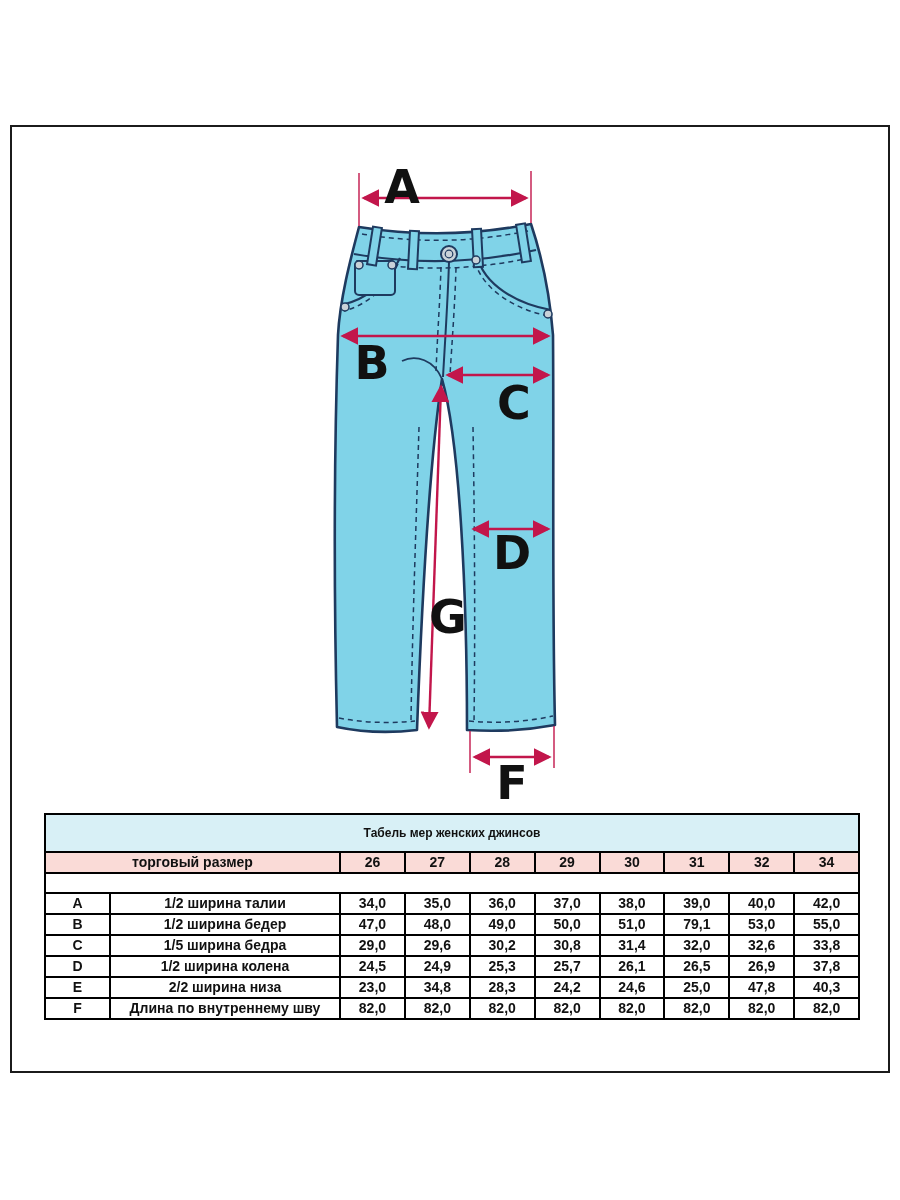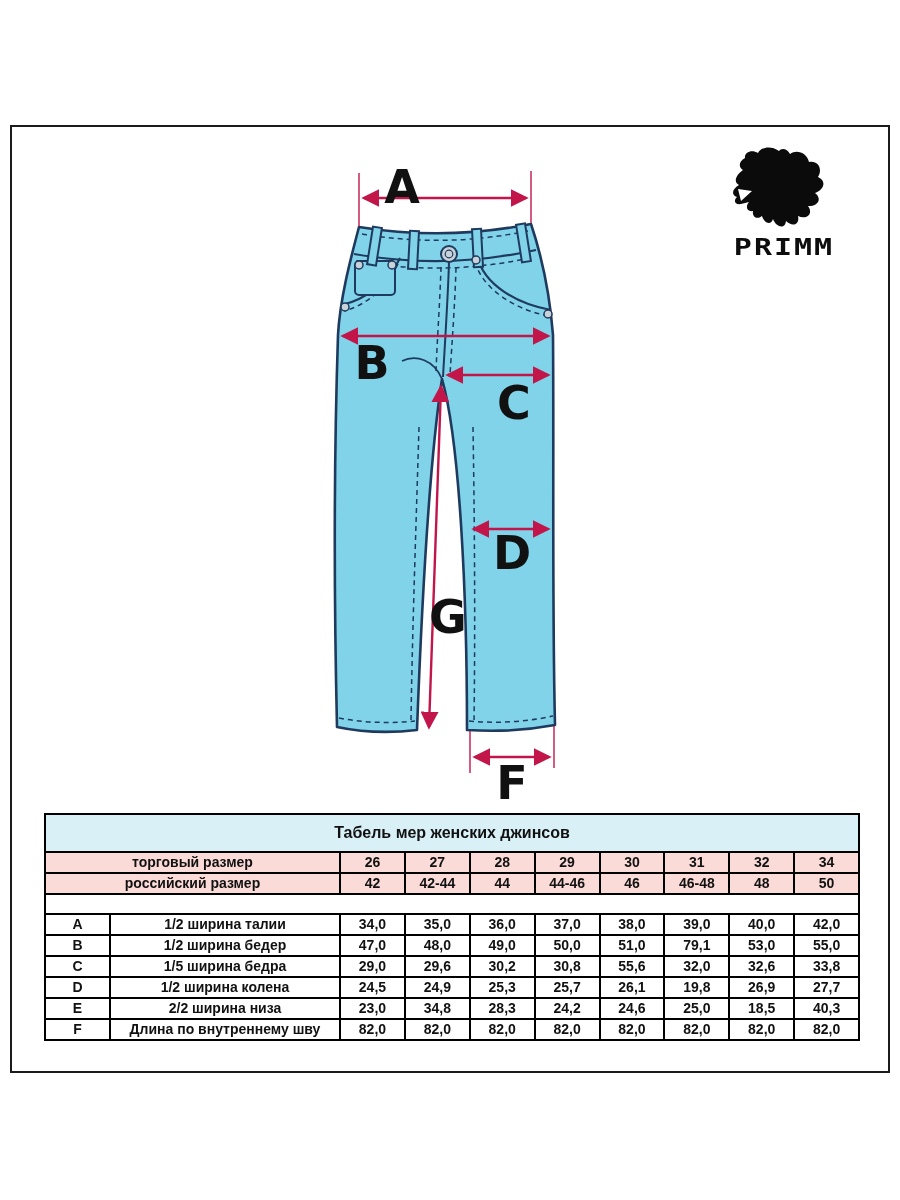--- a/index.html
+++ b/index.html
@@ -21,21 +21,21 @@
   }
   table.size-table{
     position:absolute;left:32px;top:686px;width:816px;
     border-collapse:collapse;table-layout:fixed;background:#fff;
   }
   table.size-table td{
     border:2px solid #000;text-align:center;vertical-align:middle;
     font-weight:bold;font-size:14px;color:#111;padding:0 2px;height:19px;
     line-height:1.05;overflow:hidden;white-space:nowrap;
   }
-  tr.title-row td{height:36px;font-size:16px;background:var(--title-bg,#d8f0f6);}
+  tr.title-row td{height:36px;font-size:12px;background:var(--title-bg,#d8f0f6);}
   tr.size-row td{background:var(--size-bg,#fadbd7);}
   tr.spacer-row td{height:18px;background:#fff;}
   tr.measure-row td{background:#fff;}
 </style>
 </head>
 <body style="--title-bg: #d8f0f6; --size-bg: #fadbd7;">
 
 <div class="frame">
 
   <svg class="diagram-svg" width="876" height="944" viewBox="0 0 876 944">
@@ -114,33 +114,20 @@
     <g font-family="DejaVu Sans, sans-serif" font-weight="bold" font-size="46" fill="#111" text-anchor="middle">
       <text x="390" y="76">A</text>
       <text x="360" y="252">B</text>
       <text x="502" y="292">C</text>
       <text x="500" y="442">D</text>
       <text x="436" y="506">G</text>
       <text x="500" y="672">F</text>
     </g>
   </svg>
 
-  <div class="logo">
-    <svg width="132" height="90" viewBox="0 0 130 90">
-      <path fill-rule="evenodd" fill="#0b0b0b" d="
-        M60,8 C52,2 42,4 39,10 C33,6 25,9 26,15 C20,18 19,24 24,27
-        C17,32 14,39 20,42 C13,46 12,52 18,54 C14,58 16,62 22,61
-        L30,59 C26,64 28,69 34,68 C33,74 38,77 43,73 C45,80 52,83 54,76
-        C57,84 66,87 67,78 C73,84 81,82 79,73 C87,77 95,71 89,63
-        C98,64 104,56 96,50 C105,47 108,38 99,34 C104,26 99,17 90,19
-        C88,10 78,6 71,11 C68,5 62,5 60,8 Z
-        M19,46 L33,48 L22,58 Z"></path>
-    </svg>
-    <div class="brand">PRIMM</div>
-  </div>
 
   <table class="size-table">
     <colgroup>
       <col style="width:65px">
         <col style="width:230px">
       <col>
         <col>
         <col>
         <col>
         <col>
@@ -156,31 +143,20 @@
           <td colspan="2">торговый размер</td>
           <td>26</td>
           <td>27</td>
           <td>28</td>
           <td>29</td>
           <td>30</td>
           <td>31</td>
           <td>32</td>
           <td>34</td>
         </tr>
-        <tr class="size-row">
-          <td colspan="2">российский размер</td>
-          <td>42</td>
-          <td>42-44</td>
-          <td>44</td>
-          <td>44-46</td>
-          <td>46</td>
-          <td>46-48</td>
-          <td>48</td>
-          <td>50</td>
-        </tr>
         <tr class="spacer-row">
           <td colspan="10"></td>
         </tr>
         <tr class="measure-row">
           <td>A</td>
           <td>1/2 ширина талии</td>
           <td>34,0</td>
           <td>35,0</td>
           <td>36,0</td>
           <td>37,0</td>
@@ -201,47 +177,47 @@
           <td>53,0</td>
           <td>55,0</td>
         </tr>
         <tr class="measure-row">
           <td>C</td>
           <td>1/5 ширина бедра</td>
           <td>29,0</td>
           <td>29,6</td>
           <td>30,2</td>
           <td>30,8</td>
-          <td>55,6</td>
+          <td>31,4</td>
           <td>32,0</td>
           <td>32,6</td>
           <td>33,8</td>
         </tr>
         <tr class="measure-row">
           <td>D</td>
           <td>1/2 ширина колена</td>
           <td>24,5</td>
           <td>24,9</td>
           <td>25,3</td>
           <td>25,7</td>
           <td>26,1</td>
-          <td>19,8</td>
+          <td>26,5</td>
           <td>26,9</td>
-          <td>27,7</td>
+          <td>37,8</td>
         </tr>
         <tr class="measure-row">
           <td>E</td>
           <td>2/2 ширина низа</td>
           <td>23,0</td>
           <td>34,8</td>
           <td>28,3</td>
           <td>24,2</td>
           <td>24,6</td>
           <td>25,0</td>
-          <td>18,5</td>
+          <td>47,8</td>
           <td>40,3</td>
         </tr>
         <tr class="measure-row">
           <td>F</td>
           <td>Длина по внутреннему шву</td>
           <td>82,0</td>
           <td>82,0</td>
           <td>82,0</td>
           <td>82,0</td>
           <td>82,0</td>

